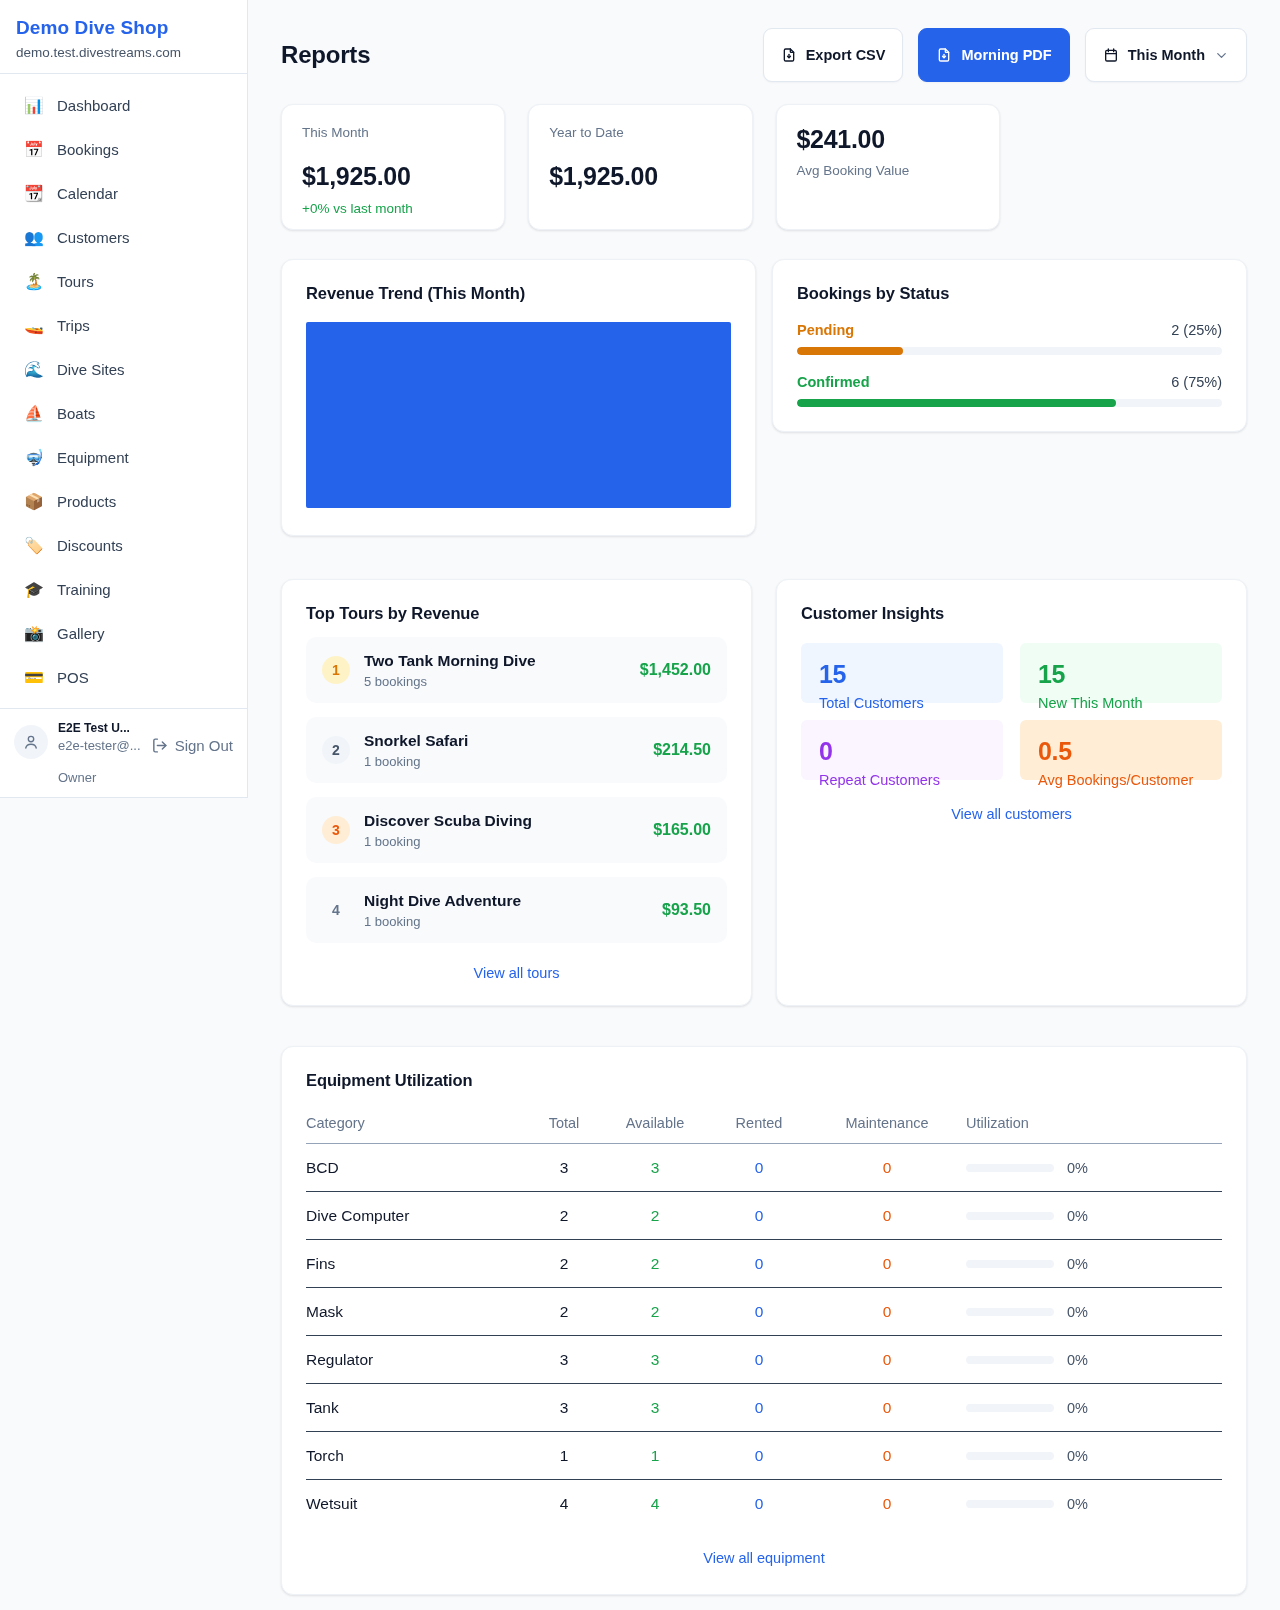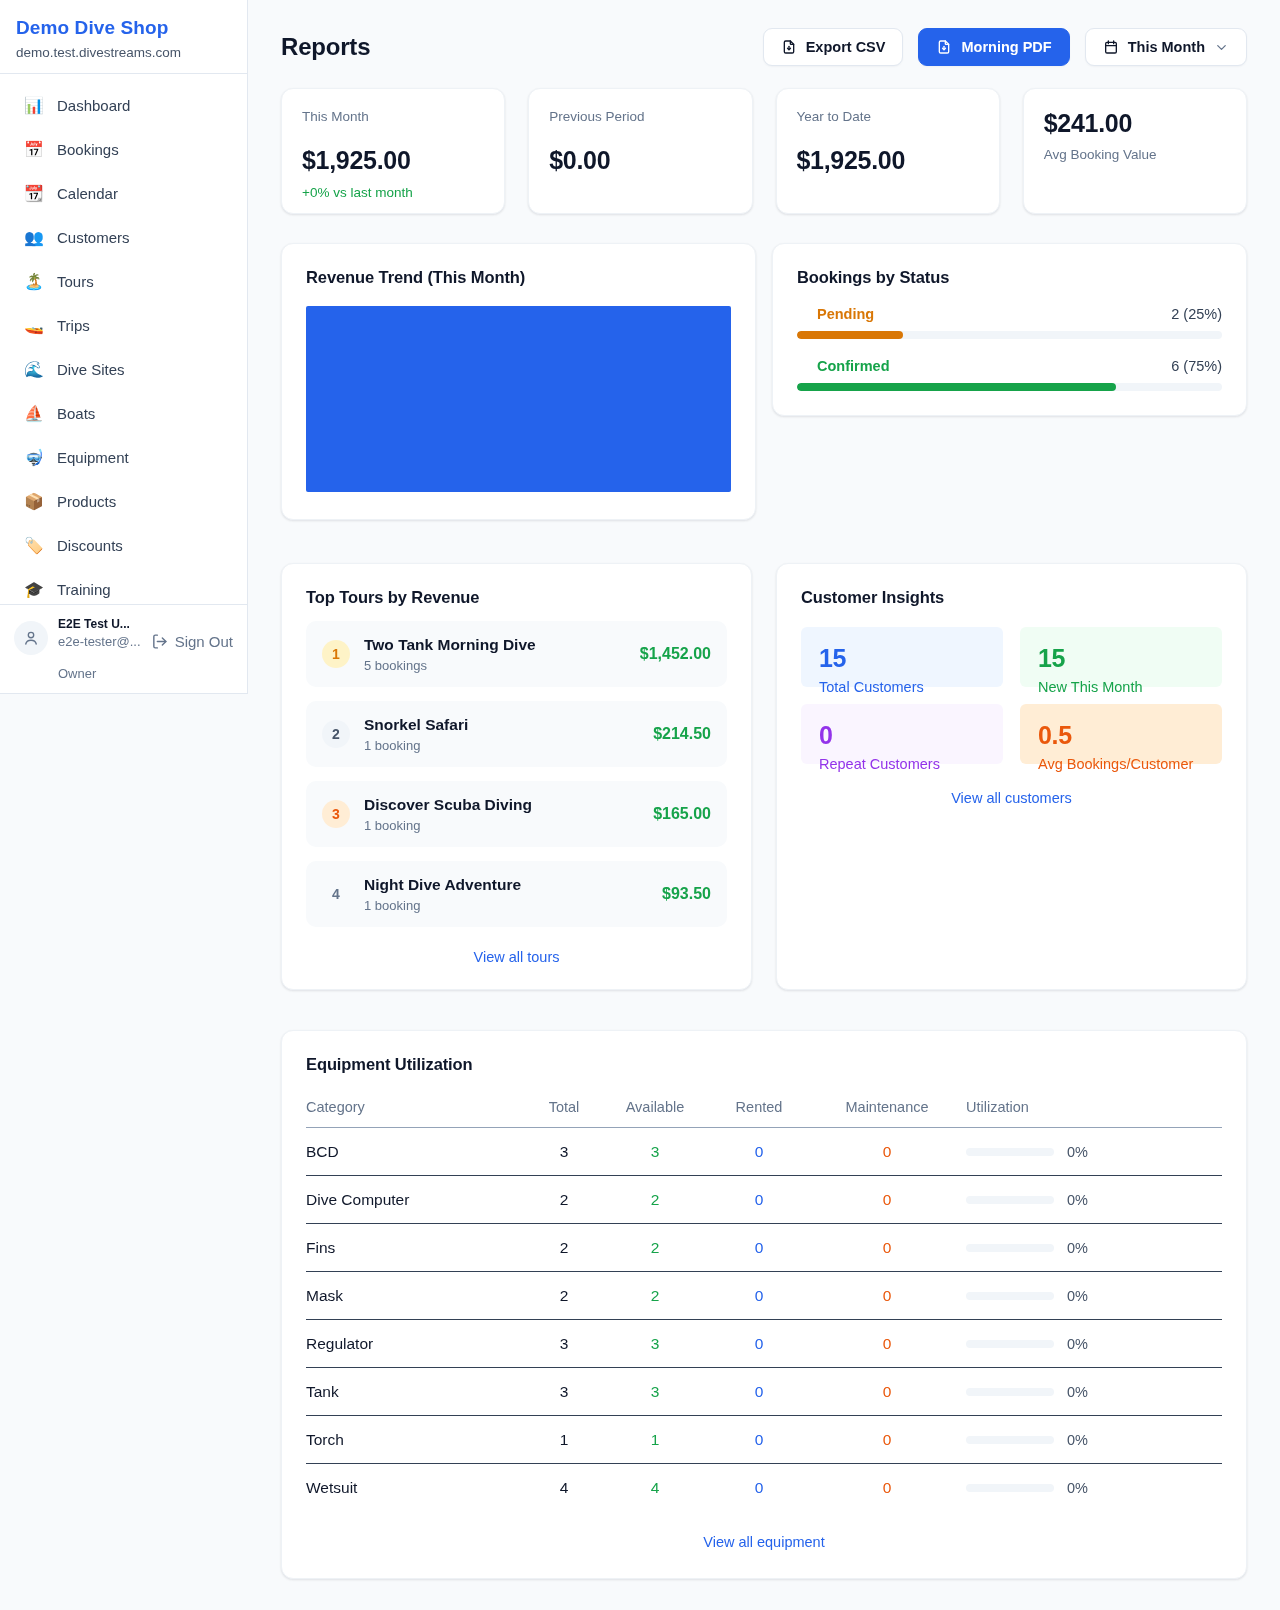--- a/index.html
+++ b/index.html
@@ -7,21 +7,21 @@
   body {
     font-family:"Liberation Sans", sans-serif;
     background:#f8fafc;
     color:#0f172a;
     width:1280px; height:1610px;
     overflow:hidden;
     position:relative;
   }
   
   .sidebar {
-    position:absolute; left:0; top:0; width:248px; height:694px;
+    position:absolute; left:0; top:0; width:248px; height:798px;
     background:#fff; border-right:1px solid #e2e8f0; border-bottom:1px solid #e2e8f0;
     display:flex; flex-direction:column;
   }
   .brand { padding:17px 16px 13px 16px; border-bottom:1px solid #e2e8f0; }
   .brand-name { color:#2563eb; font-size:19px; font-weight:700; letter-spacing:.1px; }
   .brand-domain { margin-top:6px; font-size:13.5px; color:#475569; }
   .nav { padding:14px 12px 0 12px; flex:1; overflow:hidden; }
   .nav-item {
     display:flex; align-items:center; gap:13px;
     padding:9px 12px; border-radius:8px; cursor:pointer;
@@ -40,21 +40,21 @@
   .user-name { font-size:12px; font-weight:700; color:#0f172a; }
   .user-email { font-size:13px; color:#64748b; margin-top:3px; }
   .user-role { font-size:13px; color:#64748b; margin-top:17px; }
   .signout { display:flex; align-items:flex-end; gap:7px; color:#64748b; font-size:15px; cursor:pointer; margin-top:16px; white-space:nowrap; }
   
   .main { position:absolute; left:248px; top:0; width:1032px; padding:28px 33px 40px 33px; }
   .page-header { display:flex; align-items:center; justify-content:space-between; }
   .page-title { font-size:24px; font-weight:800; letter-spacing:-.2px; }
   .header-actions { display:flex; gap:15px; }
   .btn {
-    display:flex; align-items:center; gap:9px; height:38px; padding:0 17px;
+    display:flex; align-items:center; gap:9px; height:54px; padding:0 17px;
     border-radius:9px; border:1px solid #e2e8f0; background:#fff;
     font-size:14.5px; font-weight:600; color:#0f172a; cursor:pointer;
     font-family:"Liberation Sans", sans-serif;
     box-shadow:0 1px 2px rgba(16,24,40,.04);
   }
   .btn-primary { background:#2563eb; border-color:#2563eb; color:#fff; }
   .card {
     background:#fff; border-radius:12px; border:1px solid #eef2f6;
     box-shadow:0 1px 2px rgba(16,24,40,.05), 0 1px 3px rgba(16,24,40,.06);
   }
@@ -66,21 +66,21 @@
   .stat-delta { font-size:13.5px; color:#16a34a; margin-top:10px; }
   .stat-delta:empty { display:none; }
   .stat-card.value-first .stat-label { order:2; margin-top:9px; }
   .stat-card.value-first .stat-value { order:1; margin-top:0; }
   
   .charts-grid { display:grid; grid-template-columns:1fr 1fr; gap:16px; margin-top:29px; align-items:start; }
   .panel { padding:24px; }
   .panel-title { font-size:16.5px; font-weight:700; letter-spacing:-.1px; }
   .rev-block { margin-top:19px; height:186px; border-radius:2px; }
   .status-row { margin-top:19px; }
-  .status-head { display:flex; justify-content:space-between; align-items:baseline; margin-bottom:9px;margin-left:20px; }
+  .status-head { display:flex; justify-content:space-between; align-items:baseline; margin-bottom:9px; }
   .status-label { font-size:14.5px; font-weight:700; }
   .status-count { font-size:14.5px; color:#334155; }
   .bar-track { height:8px; background:#f1f5f9; border-radius:4px; overflow:hidden; }
   .bar-fill { height:100%; border-radius:4px; }
   
   .row3-grid { display:grid; grid-template-columns:1fr 1fr; gap:24px; margin-top:43px; }
   .row3-grid .panel { min-height:425px; }
   .tour-item {
     display:flex; align-items:center; gap:14px; background:#f8fafc;
     border-radius:10px; padding:12px 16px; height:66px; margin-top:14px;
@@ -277,25 +277,20 @@
     </div>
 
     <div class="stats-grid">
 
         <div class="card stat-card">
           <div class="stat-label">This Month</div>
           <div class="stat-value">$1,925.00</div>
           <div class="stat-delta">+0% vs last month</div>
         </div>
 
-        <div class="card stat-card">
-          <div class="stat-label">Previous Period</div>
-          <div class="stat-value">$0.00</div>
-
-        </div>
 
         <div class="card stat-card">
           <div class="stat-label">Year to Date</div>
           <div class="stat-value">$1,925.00</div>
 
         </div>
 
         <div class="card stat-card value-first">
           <div class="stat-label">Avg Booking Value</div>
           <div class="stat-value">$241.00</div>

